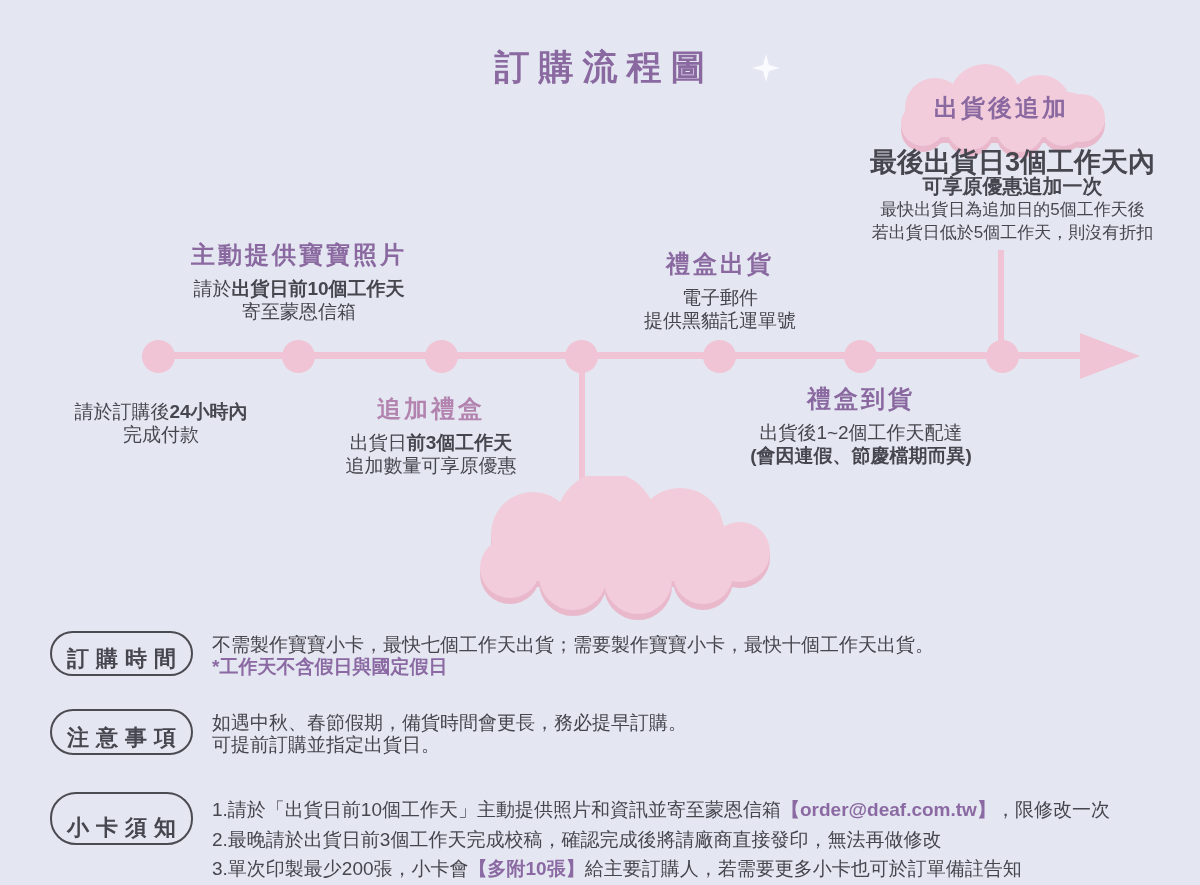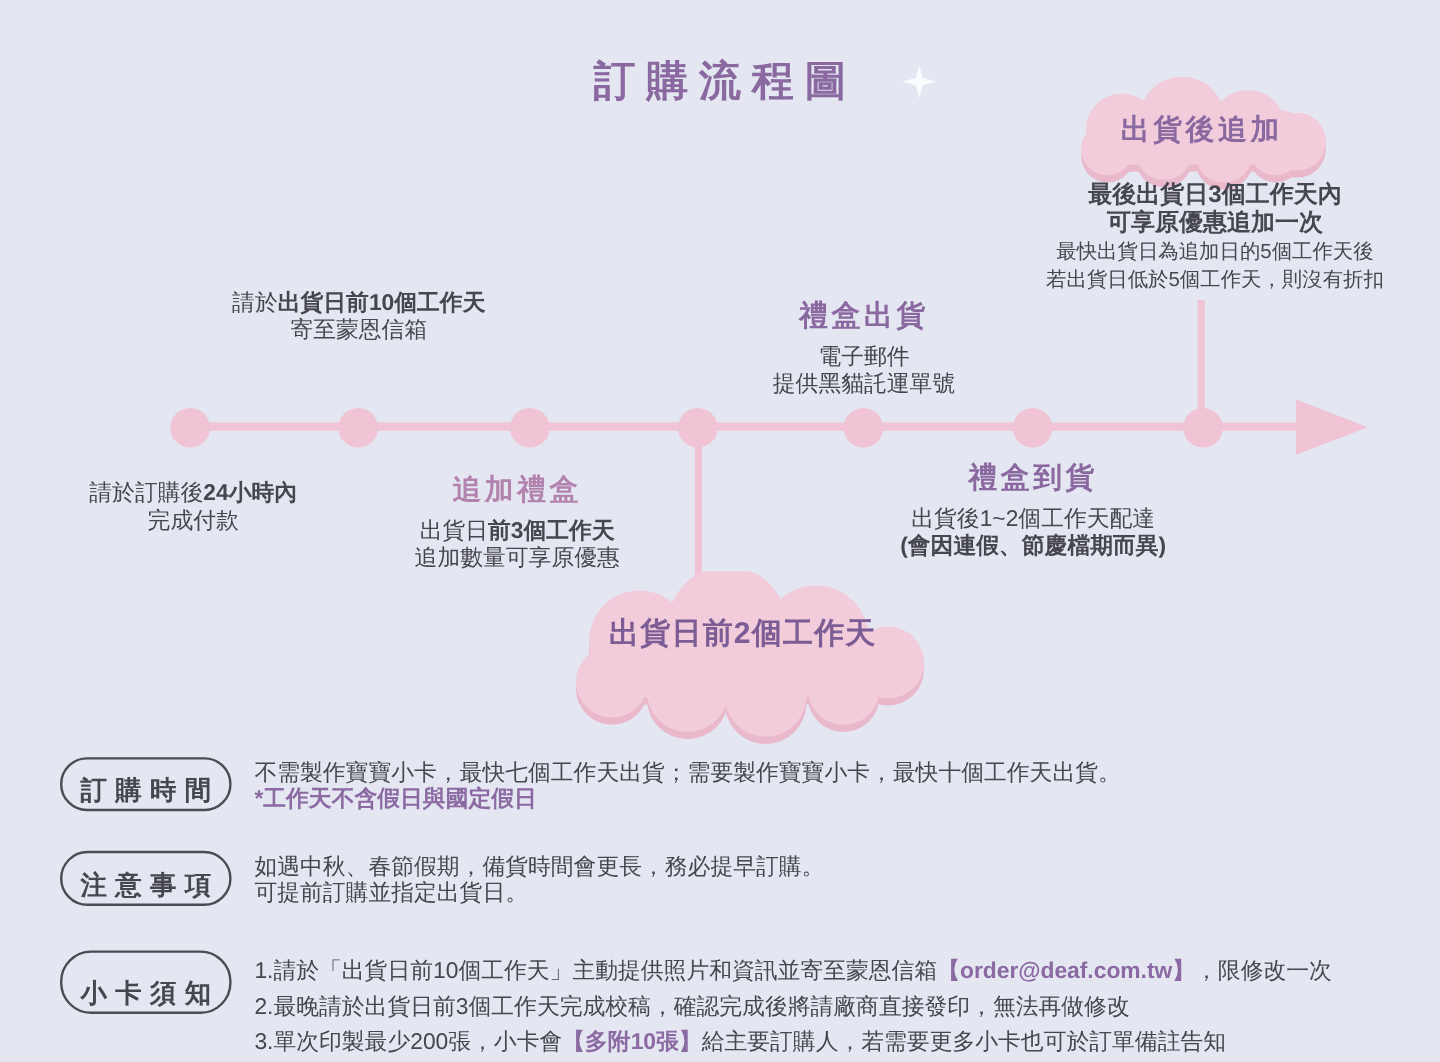--- a/index.html
+++ b/index.html
@@ -55,21 +55,21 @@
   .mid-cloud-title{font-size:25px;font-weight:800;letter-spacing:1px;line-height:28px;}
   .mid-cloud-sub{font-size:19px;font-weight:700;letter-spacing:1px;margin-top:6px;}
   
   .node-block{position:absolute;text-align:center;font-size:19px;line-height:23px;color:var(--text-dark);}
   .node-title{font-size:24px;font-weight:800;letter-spacing:3px;line-height:28px;margin-bottom:8px;}
   .node-title.purple{color:var(--purple);}
   .node-title.pink{color:var(--pink-heading);}
   .b{font-weight:800;}
   
   .topcloud-details{position:absolute;left:825px;top:150px;width:375px;text-align:center;color:var(--text-dark);}
-  .topcloud-details .l1{font-size:20px;font-weight:600;line-height:24px;}
+  .topcloud-details .l1{font-size:27px;font-weight:600;line-height:24px;}
   .topcloud-details .l1 .b{font-weight:800;}
   .topcloud-details .l2{font-size:20px;font-weight:600;line-height:24px;}
   .topcloud-details .l3,.topcloud-details .l4{font-size:17px;line-height:23px;}
   
   .pill{
     position:absolute;left:50px;width:143px;
     border:2.5px solid #4b4b52;border-radius:26px;
     display:flex;align-items:flex-end;justify-content:center;
     font-size:22px;font-weight:800;letter-spacing:7px;padding-left:7px;
     color:var(--text-dark);background:transparent;
@@ -139,20 +139,21 @@
   </div>
 
   <div class="topcloud-details">
     <div class="l1"><span>最後出貨日</span><span class="b">3個工作天內</span></div>
     <div class="l2">可享原優惠追加一次</div>
     <div class="l3">最快出貨日為追加日的5個工作天後</div>
     <div class="l4">若出貨日低於5個工作天，則沒有折扣</div>
   </div>
 
   <div class="node-block" style="left:139px;top:241px;width:320px;">
+    <div class="node-title purple">主動提供寶寶照片</div>
     <div><span>請於</span><span class="b">出貨日前10個工作天</span></div>
     <div>寄至蒙恩信箱</div>
   </div>
 
   <div class="node-block" style="left:570px;top:250px;width:300px;">
     <div class="node-title purple">禮盒出貨</div>
     <div>電子郵件</div>
     <div>提供黑貓託運單號</div>
   </div>
 
@@ -192,21 +193,20 @@
         <circle cx="222" cy="56" r="44"></circle>
           <circle cx="282" cy="76" r="30"></circle>
         <circle cx="52" cy="92" r="30"></circle>
           <circle cx="115" cy="100" r="34"></circle>
         <circle cx="180" cy="104" r="34"></circle>
           <circle cx="245" cy="98" r="30"></circle>
         <rect x="40" y="45" width="240" height="60" rx="30"></rect>
       </g>
     </svg>
     <div class="mid-cloud-text">
-      <div class="mid-cloud-title">出貨日前2個工作天</div>
     </div>
   </div>
 
   <div class="pill pill-1">
       <span>訂購時間</span>
     </div>
   <div class="note-text note-1">
     <div>不需製作寶寶小卡，最快七個工作天出貨；需要製作寶寶小卡，最快十個工作天出貨。</div>
     <div class="note-purple">*工作天不含假日與國定假日</div>
   </div>

